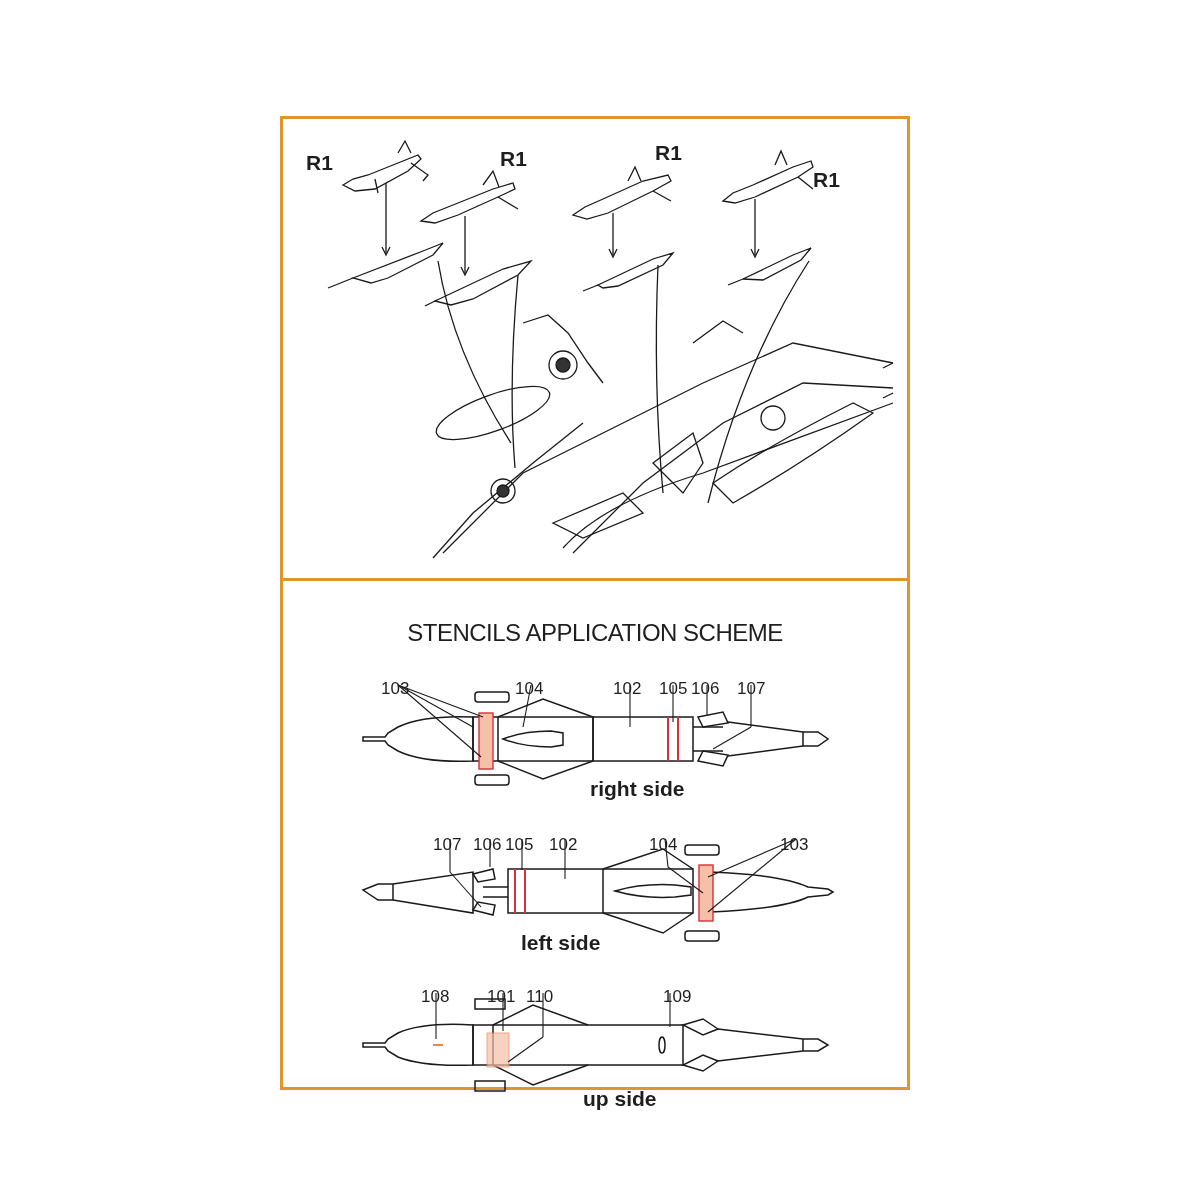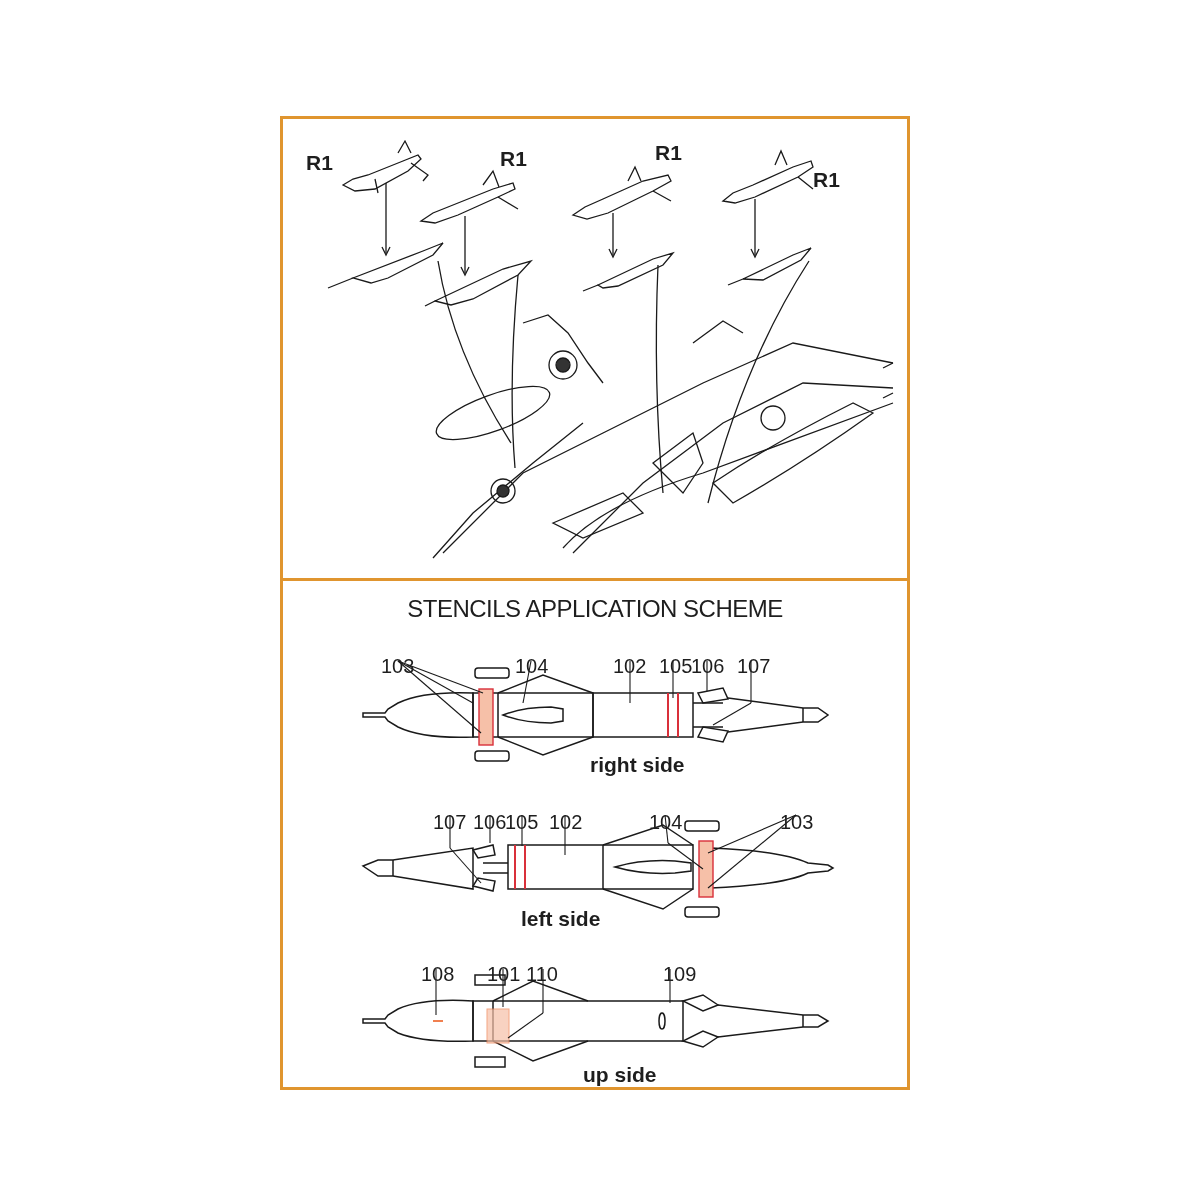--- a/index.html
+++ b/index.html
@@ -1,23 +1,23 @@
 <!DOCTYPE html>
 <html><head>
 <meta charset="utf-8">
 <style>
   html,body{margin:0;padding:0;background:#fff;}
   body{width:1200px;height:1200px;position:relative;overflow:hidden;font-family:"Liberation Sans",sans-serif;color:#1a1a1a;}
   .frame{position:absolute;left:280px;top:116px;width:624px;height:968px;border:3px solid #e0952f;box-sizing:content-box;}
   .divider{position:absolute;left:0;top:459px;width:100%;height:3px;background:#e0952f;}
   .panel{position:absolute;left:0;width:100%;}
   .top-panel{top:0;height:459px;border-radius:30px;}
-  .bottom-panel{top:462px;height:392px;}
+  .bottom-panel{top:486px;height:392px;}
   svg{position:absolute;left:0;top:0;}
-  .lbl{position:absolute;font-size:20px;color:#1e1e1e;white-space:nowrap;}
+  .lbl{position:absolute;font-size:17px;color:#1e1e1e;white-space:nowrap;}
   .r1{font-weight:bold;font-size:21px;}
   .title{position:absolute;left:0;width:100%;top:14px;text-align:center;font-size:24px;letter-spacing:-0.5px;color:#1e1e1e;}
   .side{font-size:21px;font-weight:bold;}
 </style>
 </head>
 <body>
 
 <div class="frame">
 
   <div class="panel top-panel">

